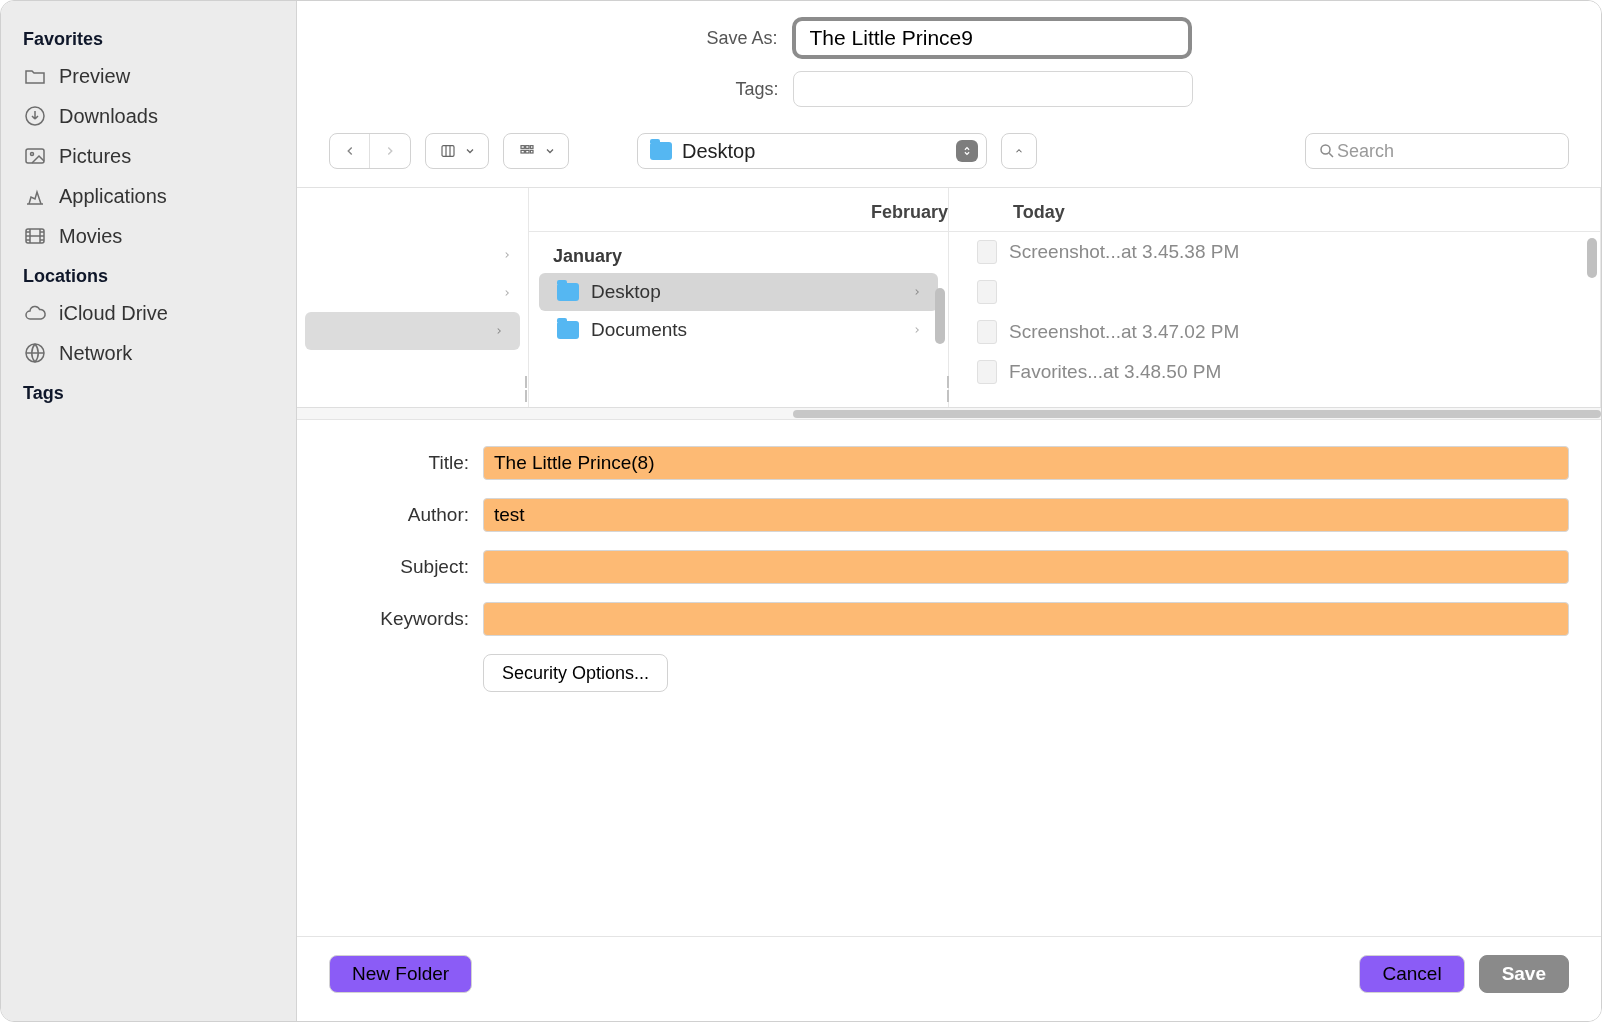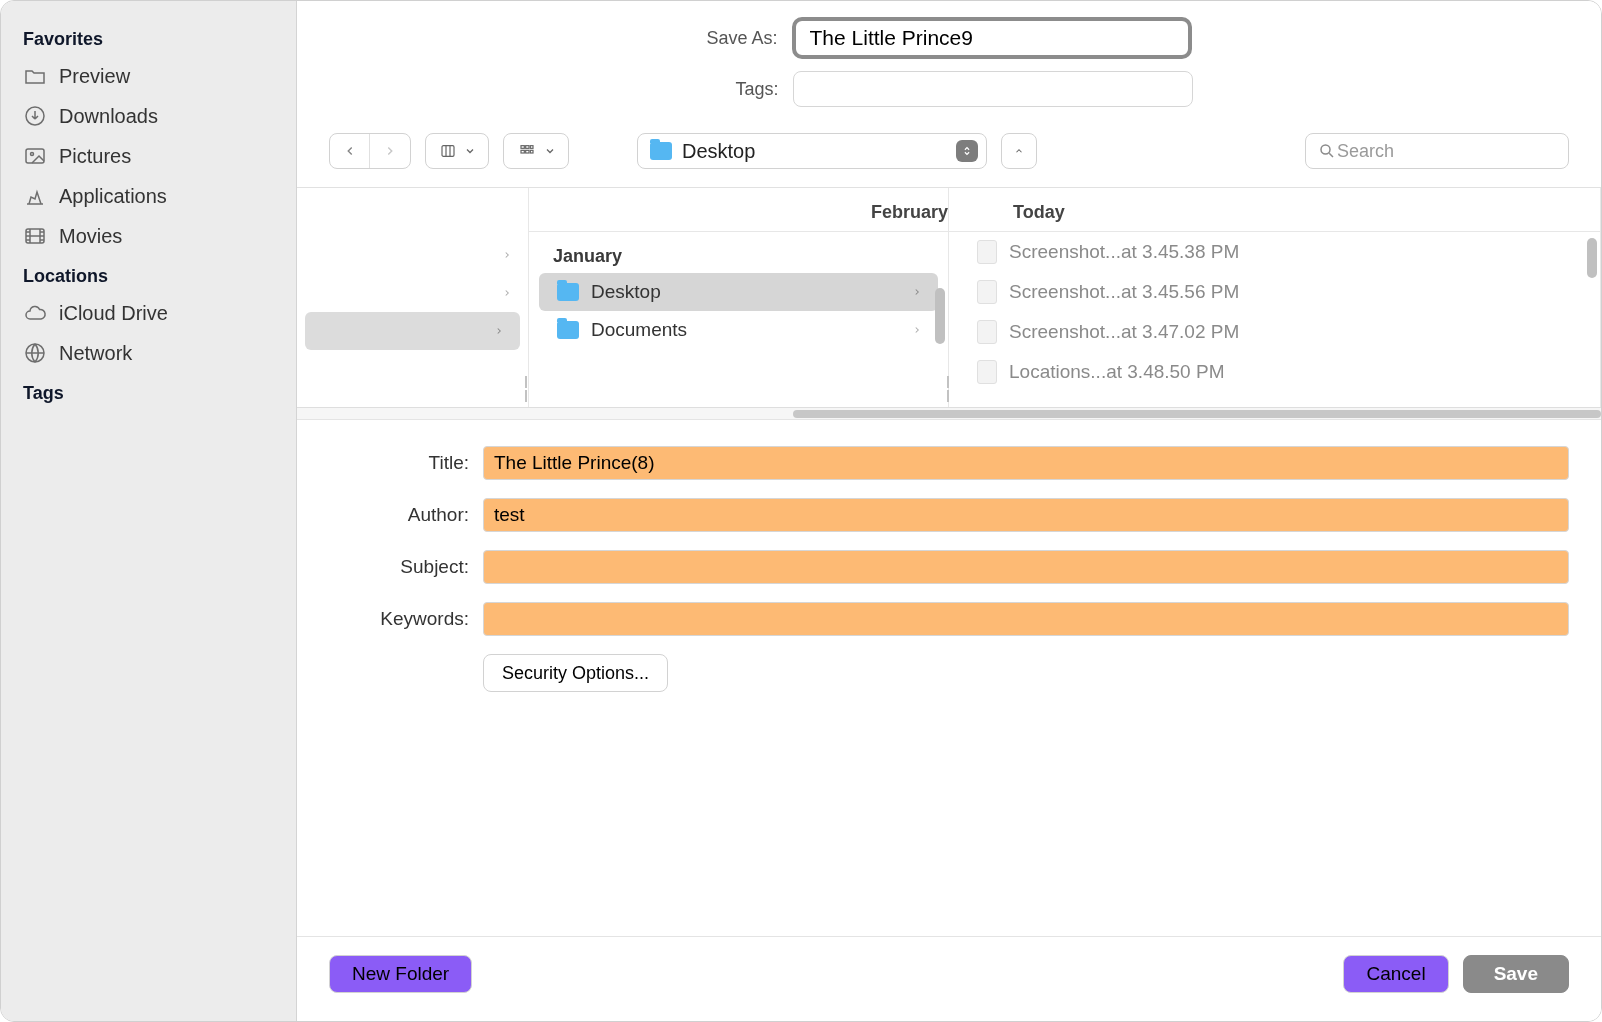--- a/index.html
+++ b/index.html
@@ -67,21 +67,21 @@
   .meta-panel { flex: 1; padding: 26px 32px 10px 32px; }
   .meta-row { display: flex; align-items: center; gap: 14px; margin-bottom: 18px; }
   .meta-row label { width: 140px; text-align: right; color: #333; font-size: 19px; }
   .meta-row input { flex: 1; height: 34px; border: 1px solid #d6d6d6; border-radius: 4px; font-size: 19px; padding: 0 10px; background:#fdba74; }
   .sec-btn { margin-left: 154px; height: 38px; border: 1px solid #d2d2d2; border-radius: 8px; background: #fff; font-size: 18px; padding: 0 18px; cursor: default; }
 
   
   .footer { display: flex; align-items: center; padding: 18px 32px 28px 32px; border-top: 1px solid #e4e4e4; }
   .footer .spacer { flex: 1; }
   .fbtn { height: 38px; border: 1px solid #d2d2d2; border-radius: 8px; background: #8b5cf6; font-size: 19px; padding: 0 22px; cursor: default; }
-  .fbtn.save { background: #8a8a8a; color: #fff; border-color: #8a8a8a; font-weight: 600; margin-left: 14px; padding: 0 30px; }
+  .fbtn.save { background: #8a8a8a; color: #fff; border-color: #8a8a8a; font-weight: 600; margin-left: 14px; padding: 0 22px; }
 
   svg { display:block; }
 </style>
 </head>
 <body>
 
 <aside class="sidebar">
   <div class="sb-section-title">Favorites</div>
 
   <div class="sb-item">
@@ -281,29 +281,28 @@
     </div>
 
     <div class="col col2">
       <div class="col-lbl" style="text-align:left;padding-left:64px;">Today</div>
       <div class="row dim">
         <span class="file-swatch"></span>
         <span class="row-text">Screenshot...at 3.45.38 PM</span>
       </div>
       <div class="row dim">
         <span class="file-swatch"></span>
-        <span class="row-text">Screenshot...at 3.45.56 PM</span>
       </div>
       <div class="row dim">
         <span class="file-swatch"></span>
         <span class="row-text">Screenshot...at 3.47.02 PM</span>
       </div>
       <div class="row dim">
         <span class="file-swatch"></span>
-        <span class="row-text">Locations...at 3.48.50 PM</span>
+        <span class="row-text">Favorites...at 3.48.50 PM</span>
       </div>
       <div class="scroll-thumb" style="top:50px;height:40px;"></div>
     </div>
 
     <div class="drag-handle drag0"></div>
     <div class="drag-handle drag1"></div>
   </div>
 
   <div class="h-scrollbar">
     <div class="hthumb"></div>

